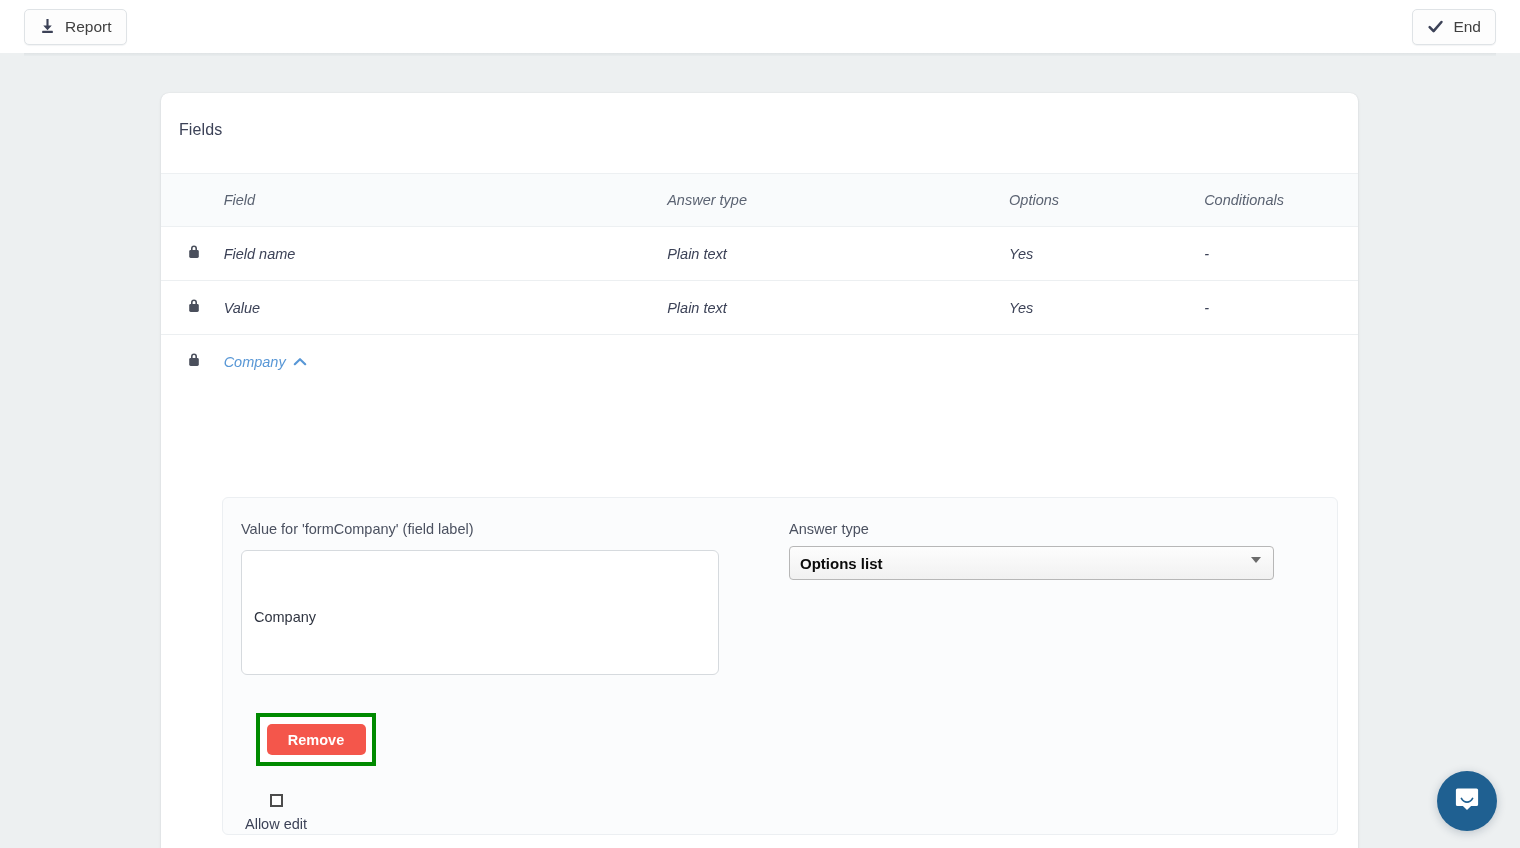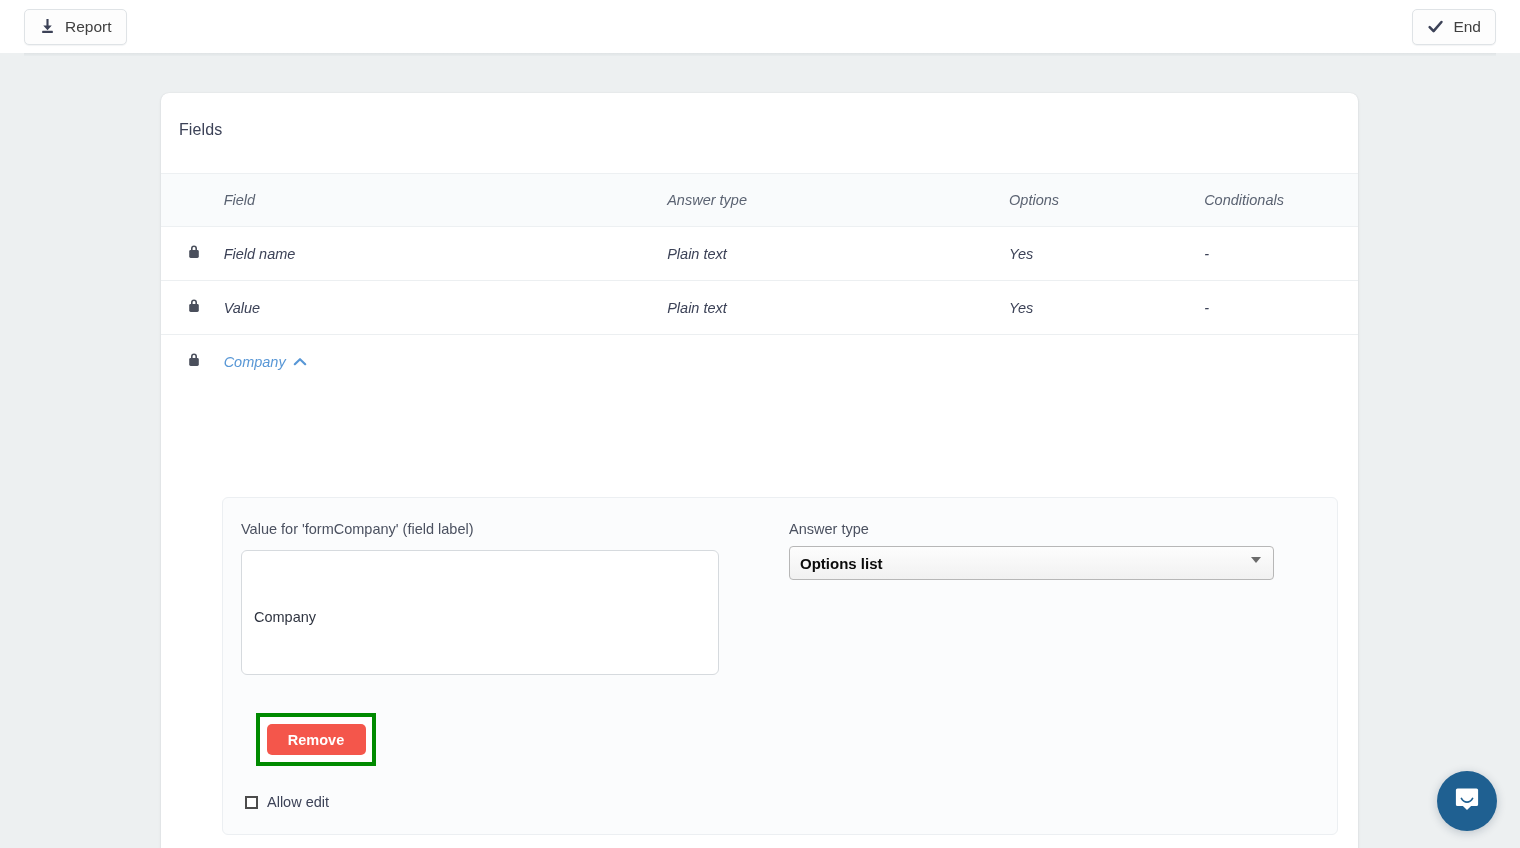--- a/index.html
+++ b/index.html
@@ -158,20 +158,21 @@
     color: #ffffff; font-size: 14.5px; font-weight: bold;
     font-family: "Liberation Sans", sans-serif;
     cursor: pointer;
   }
 
   .checkrow {
     position: absolute; left: 22px; top: 296px;
     display: inline-flex; align-items: center; gap: 9px;
     font-size: 14.5px; color: #3c4257;
     cursor: pointer;
+    flex-direction: column;
   }
   .chk {
     width: 13px; height: 13px;
     border: 2px solid #4c4c4c;
     background: #ffffff;
     display: inline-block;
   }
 
   
   .intercom {

